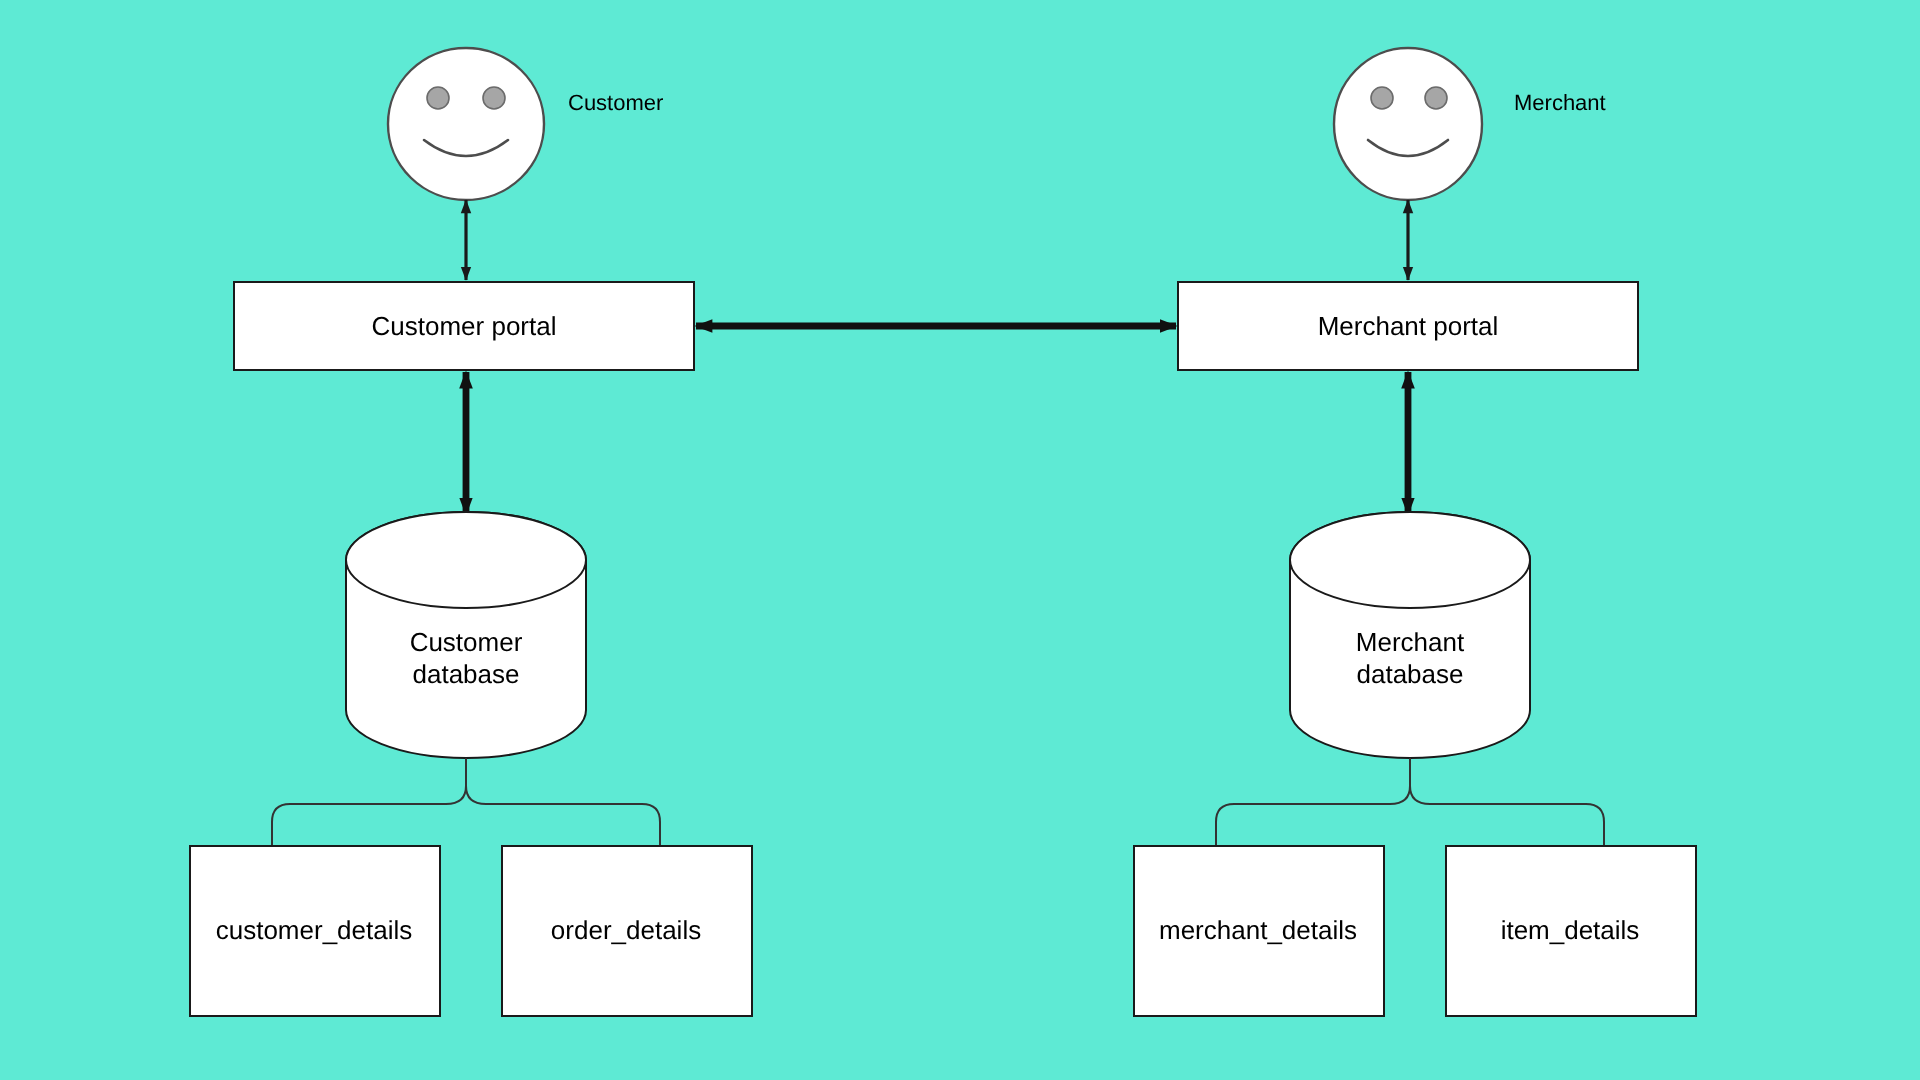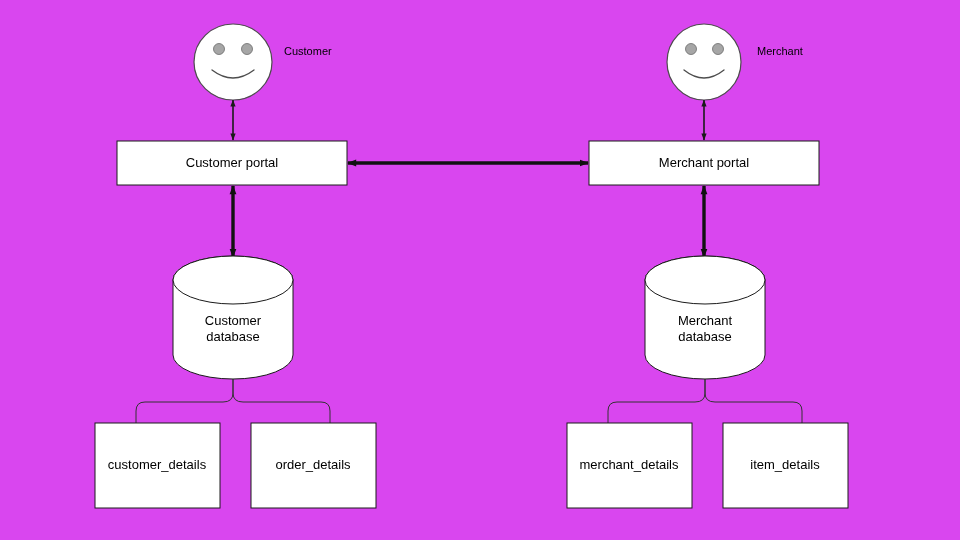--- a/index.html
+++ b/index.html
@@ -11,21 +11,21 @@
   body {
     width: 960px;
     height: 540px;
     font-family: "Liberation Sans", sans-serif;
     overflow: hidden;
   }
   #diagram-root {
     position: relative;
     width: 960px;
     height: 540px;
-    background: #d946ef;
+    background: #5eead4;
   }
   svg#diagram-svg {
     display: block;
     width: 960px;
     height: 540px;
   }
   .shape-stroke {
     fill: #ffffff;
     stroke: #1a1a1a;
     stroke-width: 1;

